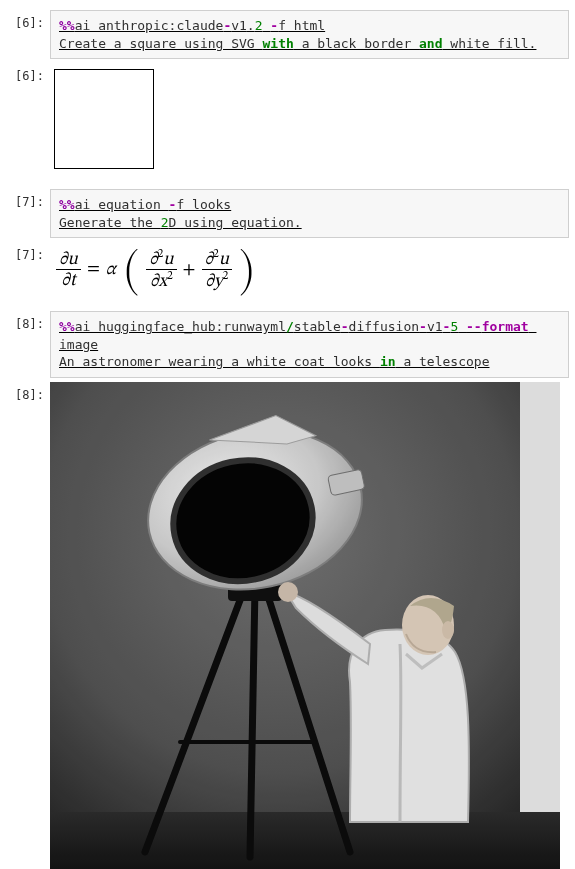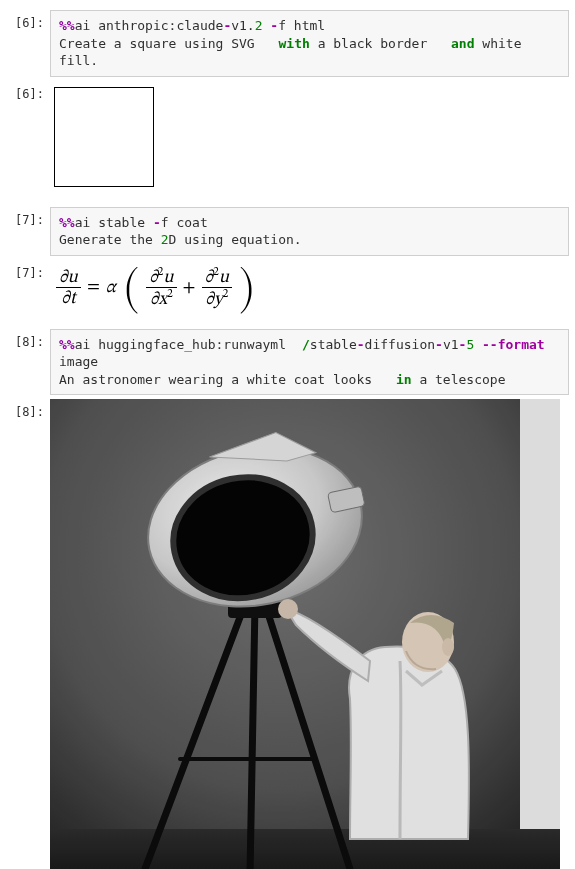--- a/index.html
+++ b/index.html
@@ -26,30 +26,31 @@
       user-select: none;
     }
     .input-area {
       flex: 1;
       background: #f7f7f7;
       border: 1px solid #cfcfcf;
       padding: 6px 8px;
       line-height: 1.35;
       white-space: pre-wrap;
       word-break: break-word;
+      text-decoration: underline;
     }
     .output-area {
       flex: 1;
       padding: 6px 4px 16px 4px;
       line-height: 1.3;
     }
     
     .tok-magic  { color: #8f00a0; font-weight: 600; }
     .tok-punct  { color: #303030; }
-    .tok-key    { color: #008000; font-weight: 600; margin-left: 16px; }
+    .tok-key    { color: #008000; font-weight: 600; }
     .tok-num    { color: #008000; }
     .tok-dash   { color: #a000a0; font-weight: 600; }
     .tok-opt    { color: #a000a0; font-weight: 600; }
     .tok-plain  { color: #303030; }
     
     .svg-square {
       width: 100px;
       height: 100px;
       border: 1px solid #000;
       background: #fff;
@@ -104,21 +105,21 @@
 
 <div class="cell-row">
   <div class="prompt">[6]:</div>
   <div class="output-area">
     <div class="svg-square"></div>
   </div>
 </div>
 
 <div class="cell-row">
   <div class="prompt">[7]:</div>
-  <div class="input-area" id="code-1"><span class="tok-magic">%%</span><span class="tok-plain">ai stable </span><span class="tok-dash">-</span><span class="tok-plain">f coat</span><br><span class="tok-plain">Generate the </span><span class="tok-num">2</span><span class="tok-plain">D using equation.</span></div>
+  <div class="input-area" id="code-1"><span class="tok-magic">%%</span><span class="tok-plain">ai equation </span><span class="tok-dash">-</span><span class="tok-plain">f looks</span><br><span class="tok-plain">Generate the </span><span class="tok-num">2</span><span class="tok-plain">D using equation.</span></div>
 </div>
 
 <div class="cell-row">
   <div class="prompt">[7]:</div>
   <div class="output-area">
     <div class="math">
       <span class="frac">
         <span class="num"><span class="ital">∂u</span></span>
         <span class="den"><span class="ital">∂t</span></span>
       </span>

